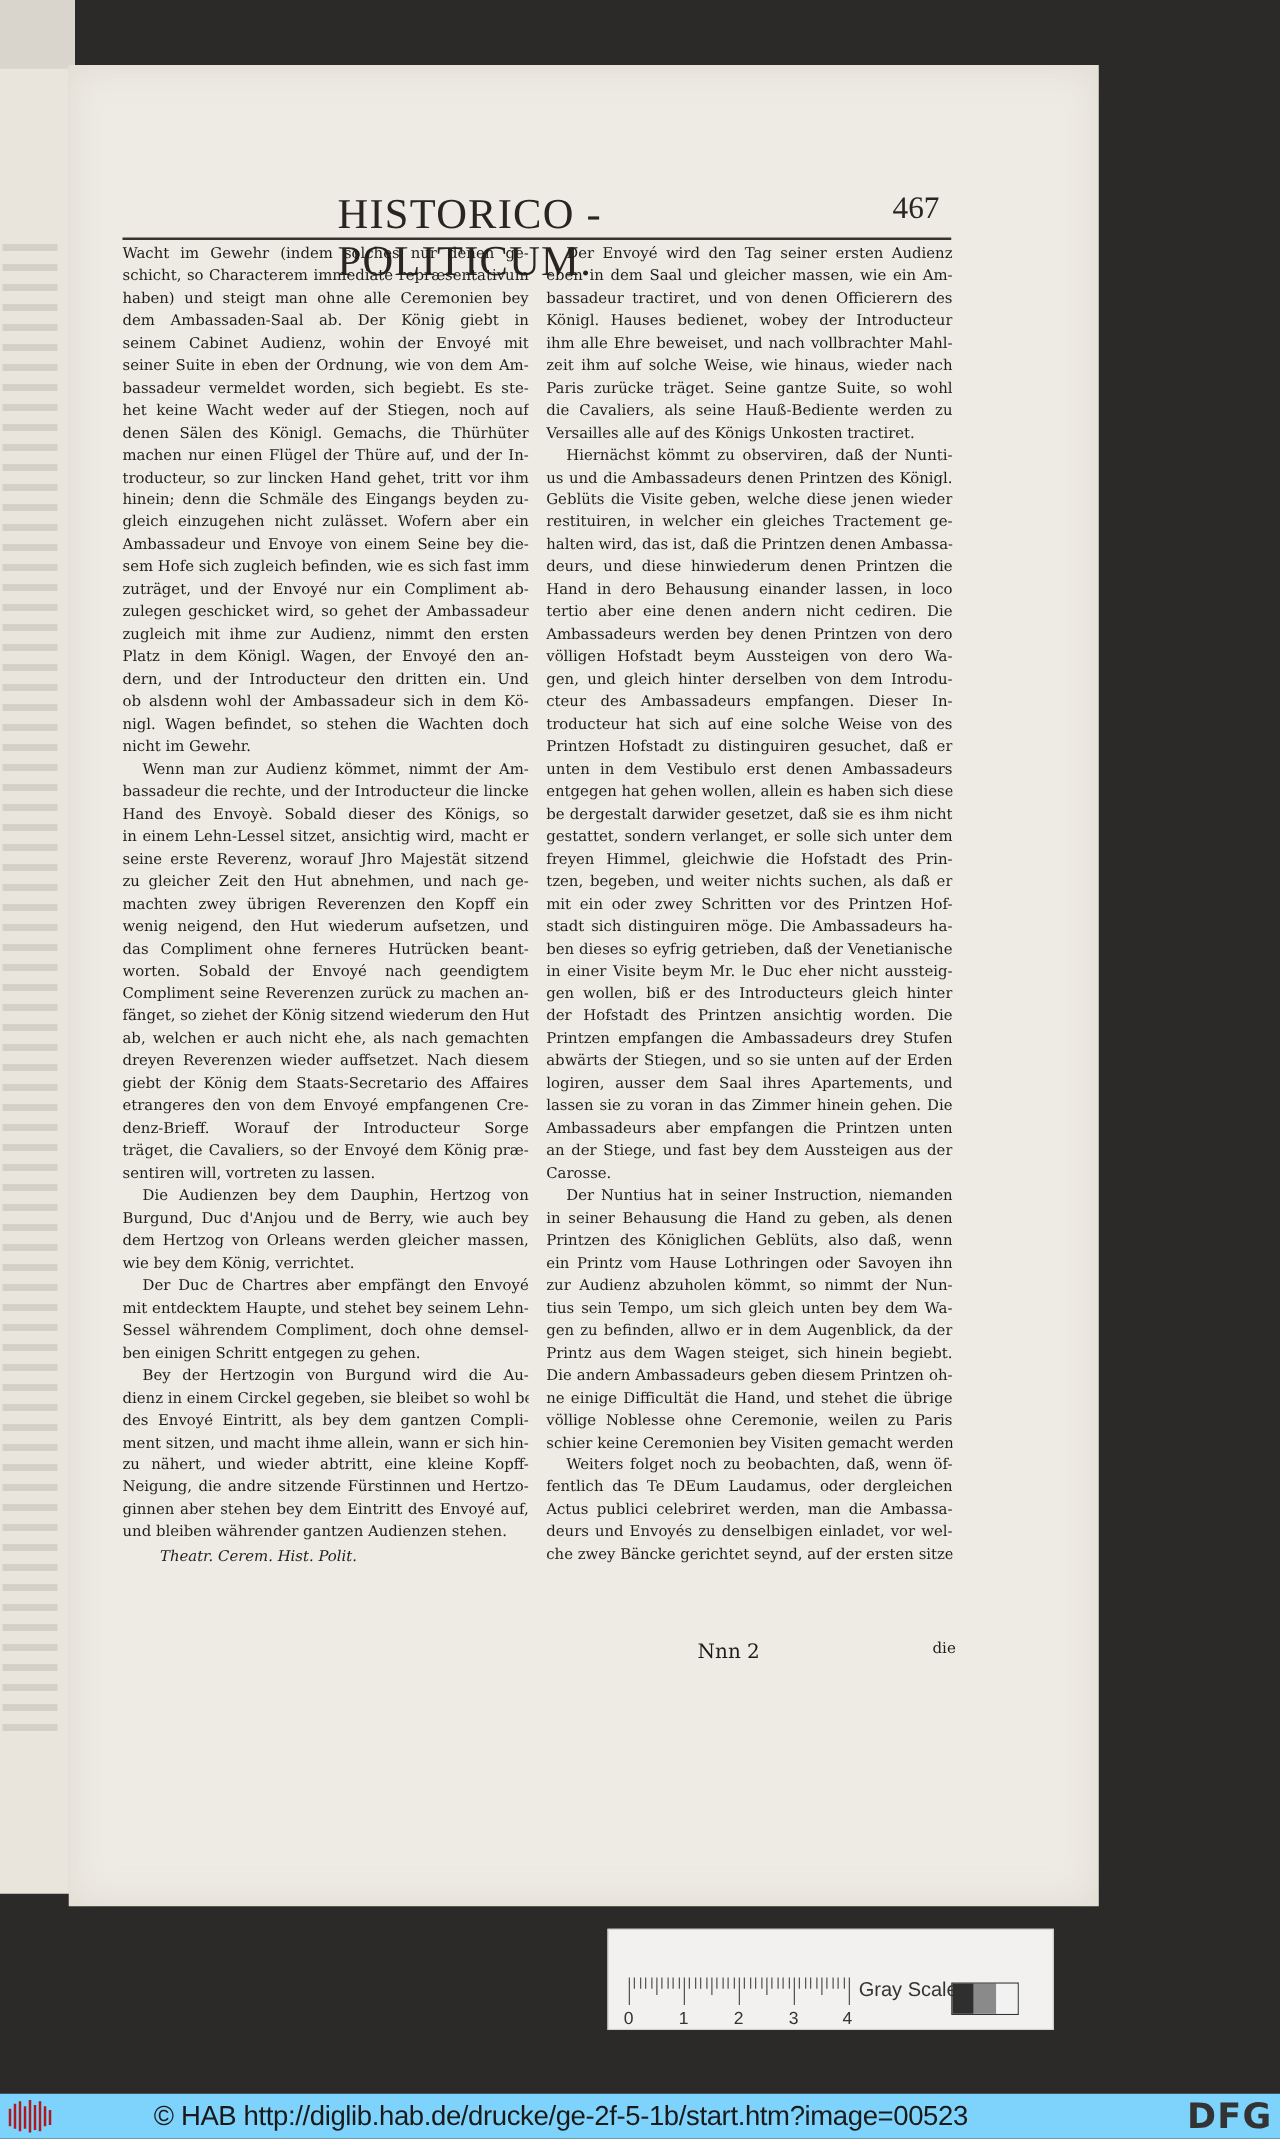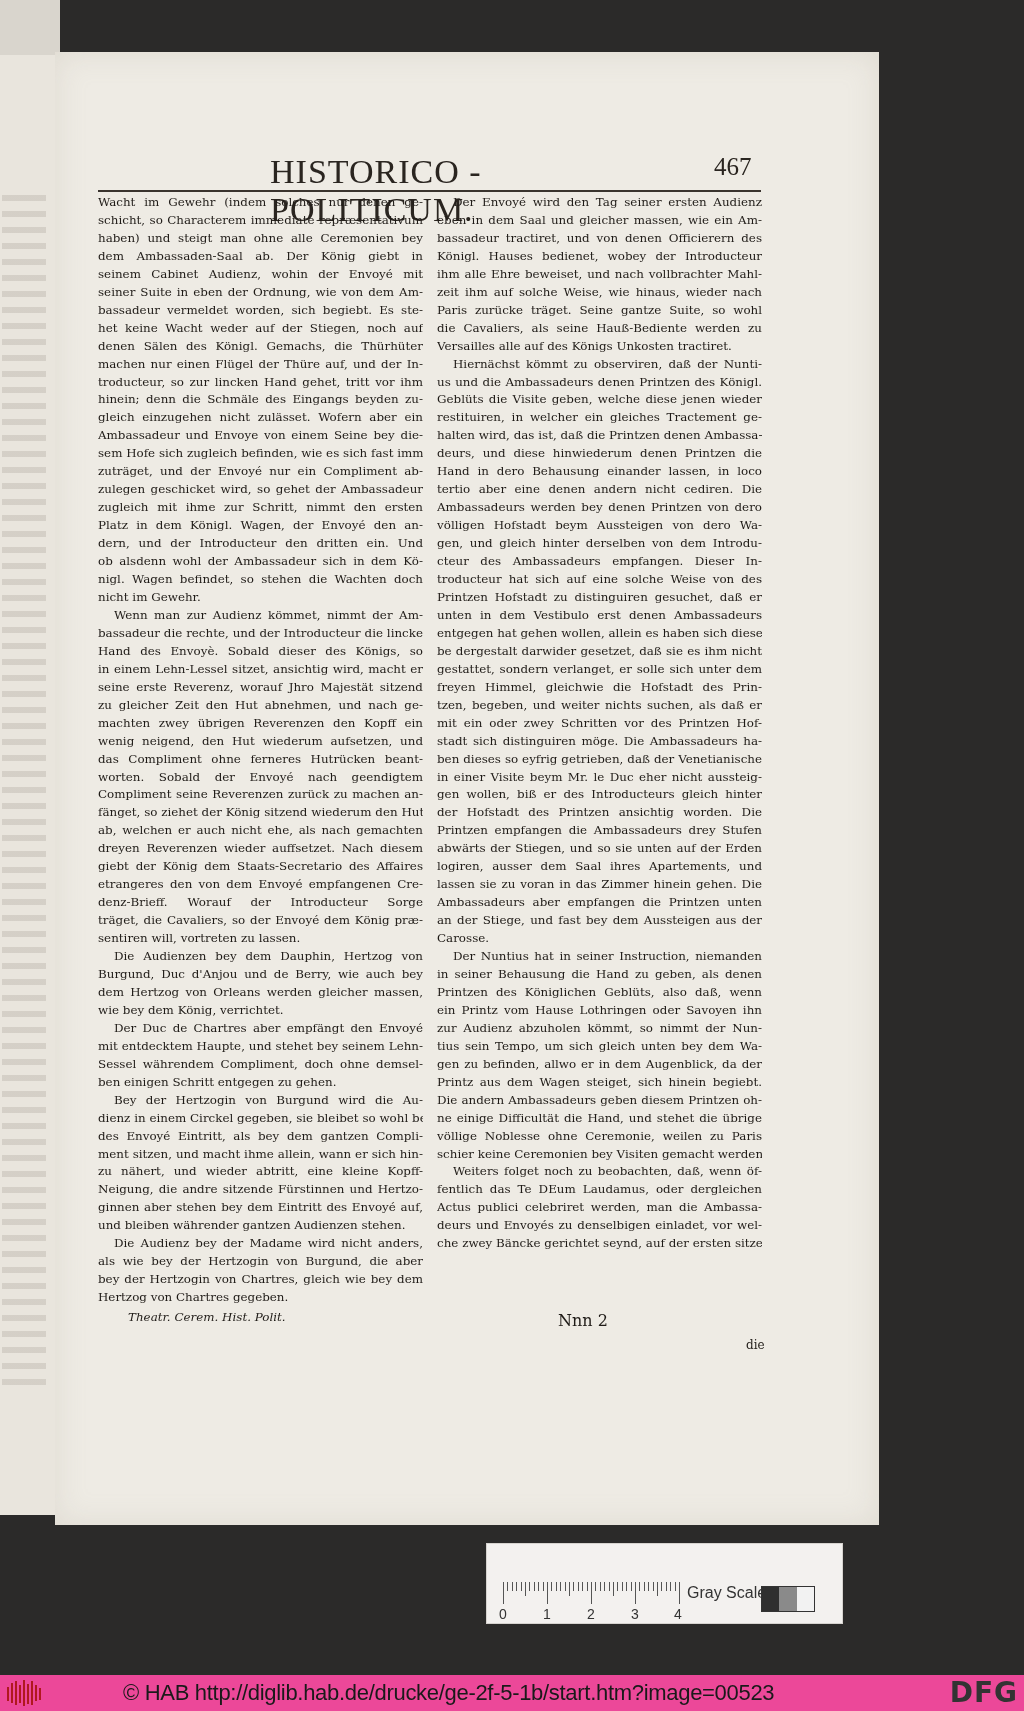--- a/index.html
+++ b/index.html
@@ -47,21 +47,21 @@
   .line { display:block; white-space:nowrap; overflow:hidden; text-align:justify; text-align-last:justify; }
   .line.last { text-align-last:left; }
   .source {
     font-style:italic; padding-left:30px; margin-top:2px;
   }
   .sig {
     position:absolute; left:558px; top:1311px;
     font-size:16px; color:#1f1b17;
   }
   .catch {
-    position:absolute; left:746px; top:1338px;
+    position:absolute; left:746px; top:1311px;
     font-size:12px; color:#1f1b17;
   }
   .label-card {
     position:absolute; left:486px; top:1543px; width:355px; height:79px;
     background:#f3f1ef; border:1px solid #d6d3cf;
   }
   .label-title {
     position:absolute; left:16px; top:8px;
     font-family:"Liberation Serif", serif; font-weight:bold; font-size:19px; color:#2a2a2a;
   }
@@ -73,21 +73,21 @@
   .gray-label {
     position:absolute; left:200px; top:40px;
     font-family:"Liberation Sans", sans-serif; font-size:16px; color:#333;
   }
   .gray-scale {
     position:absolute; left:274px; top:42px; width:52px; height:24px; border:1px solid #333; display:flex;
   }
   .gray-scale span { flex:1; }
   .footer {
     position:absolute; left:0; top:1675px; width:1024px; height:36px;
-    background:#ec4899; display:flex; align-items:center;
+    background:#7dd3fc; display:flex; align-items:center;
   }
   .footer-logo { width:40px; height:28px; margin-left:5px; }
   .footer-text {
     margin-left:78px; font-family:"Liberation Sans", sans-serif; font-size:22px; color:#1a1a1a; letter-spacing:-0.3px;
   }
   .dfg {
     position:absolute; right:6px; top:1px;
     font-family:"DejaVu Sans", sans-serif; font-weight:bold; font-size:28px; color:#333; letter-spacing:1px;
   }
 </style>
@@ -117,21 +117,21 @@
       <span class="line">het keine Wacht weder auf der Stiegen, noch auf</span>
       <span class="line">denen Sälen des Königl. Gemachs, die Thürhüter</span>
       <span class="line">machen nur einen Flügel der Thüre auf, und der In-</span>
       <span class="line">troducteur, so zur lincken Hand gehet, tritt vor ihm</span>
       <span class="line">hinein; denn die Schmäle des Eingangs beyden zu-</span>
       <span class="line">gleich einzugehen nicht zulässet. Wofern aber ein</span>
       <span class="line">Ambassadeur und Envoye von einem Seine bey die-</span>
       <span class="line">sem Hofe sich zugleich befinden, wie es sich fast immer</span>
       <span class="line">zuträget, und der Envoyé nur ein Compliment ab-</span>
       <span class="line">zulegen geschicket wird, so gehet der Ambassadeur</span>
-      <span class="line">zugleich mit ihme zur Schritt, nimmt den ersten</span>
+      <span class="line">zugleich mit ihme zur Audienz, nimmt den ersten</span>
       <span class="line">Platz in dem Königl. Wagen, der Envoyé den an-</span>
       <span class="line">dern, und der Introducteur den dritten ein. Und</span>
       <span class="line">ob alsdenn wohl der Ambassadeur sich in dem Kö-</span>
       <span class="line">nigl. Wagen befindet, so stehen die Wachten doch</span>
       <span class="line last">nicht im Gewehr.</span>
     </p>
     <p>
       <span class="line" style="text-indent: 16px;">Wenn man zur Audienz kömmet, nimmt der Am-</span>
       <span class="line">bassadeur die rechte, und der Introducteur die lincke</span>
       <span class="line">Hand des Envoyè. Sobald dieser des Königs, so</span>
@@ -166,26 +166,20 @@
     </p>
     <p>
       <span class="line" style="text-indent: 16px;">Bey der Hertzogin von Burgund wird die Au-</span>
       <span class="line">dienz in einem Circkel gegeben, sie bleibet so wohl bey</span>
       <span class="line">des Envoyé Eintritt, als bey dem gantzen Compli-</span>
       <span class="line">ment sitzen, und macht ihme allein, wann er sich hin-</span>
       <span class="line">zu nähert, und wieder abtritt, eine kleine Kopff-</span>
       <span class="line">Neigung, die andre sitzende Fürstinnen und Hertzo-</span>
       <span class="line">ginnen aber stehen bey dem Eintritt des Envoyé auf,</span>
       <span class="line last">und bleiben währender gantzen Audienzen stehen.</span>
-    </p>
-    <p>
-      <span class="line" style="text-indent: 16px;">Die Audienz bey der Madame wird nicht anders,</span>
-      <span class="line">als wie bey der Hertzogin von Burgund, die aber</span>
-      <span class="line">bey der Hertzogin von Chartres, gleich wie bey dem</span>
-      <span class="line last">Hertzog von Chartres gegeben.</span>
     </p>
     <div class="source">Theatr. Cerem. Hist. Polit.</div>
   </div>
 <div class="col right" id="rightCol">
     <p>
       <span class="line" style="text-indent: 16px;">Der Envoyé wird den Tag seiner ersten Audienz</span>
       <span class="line">eben in dem Saal und gleicher massen, wie ein Am-</span>
       <span class="line">bassadeur tractiret, und von denen Officierern des</span>
       <span class="line">Königl. Hauses bedienet, wobey der Introducteur</span>
       <span class="line">ihm alle Ehre beweiset, und nach vollbrachter Mahl-</span>

